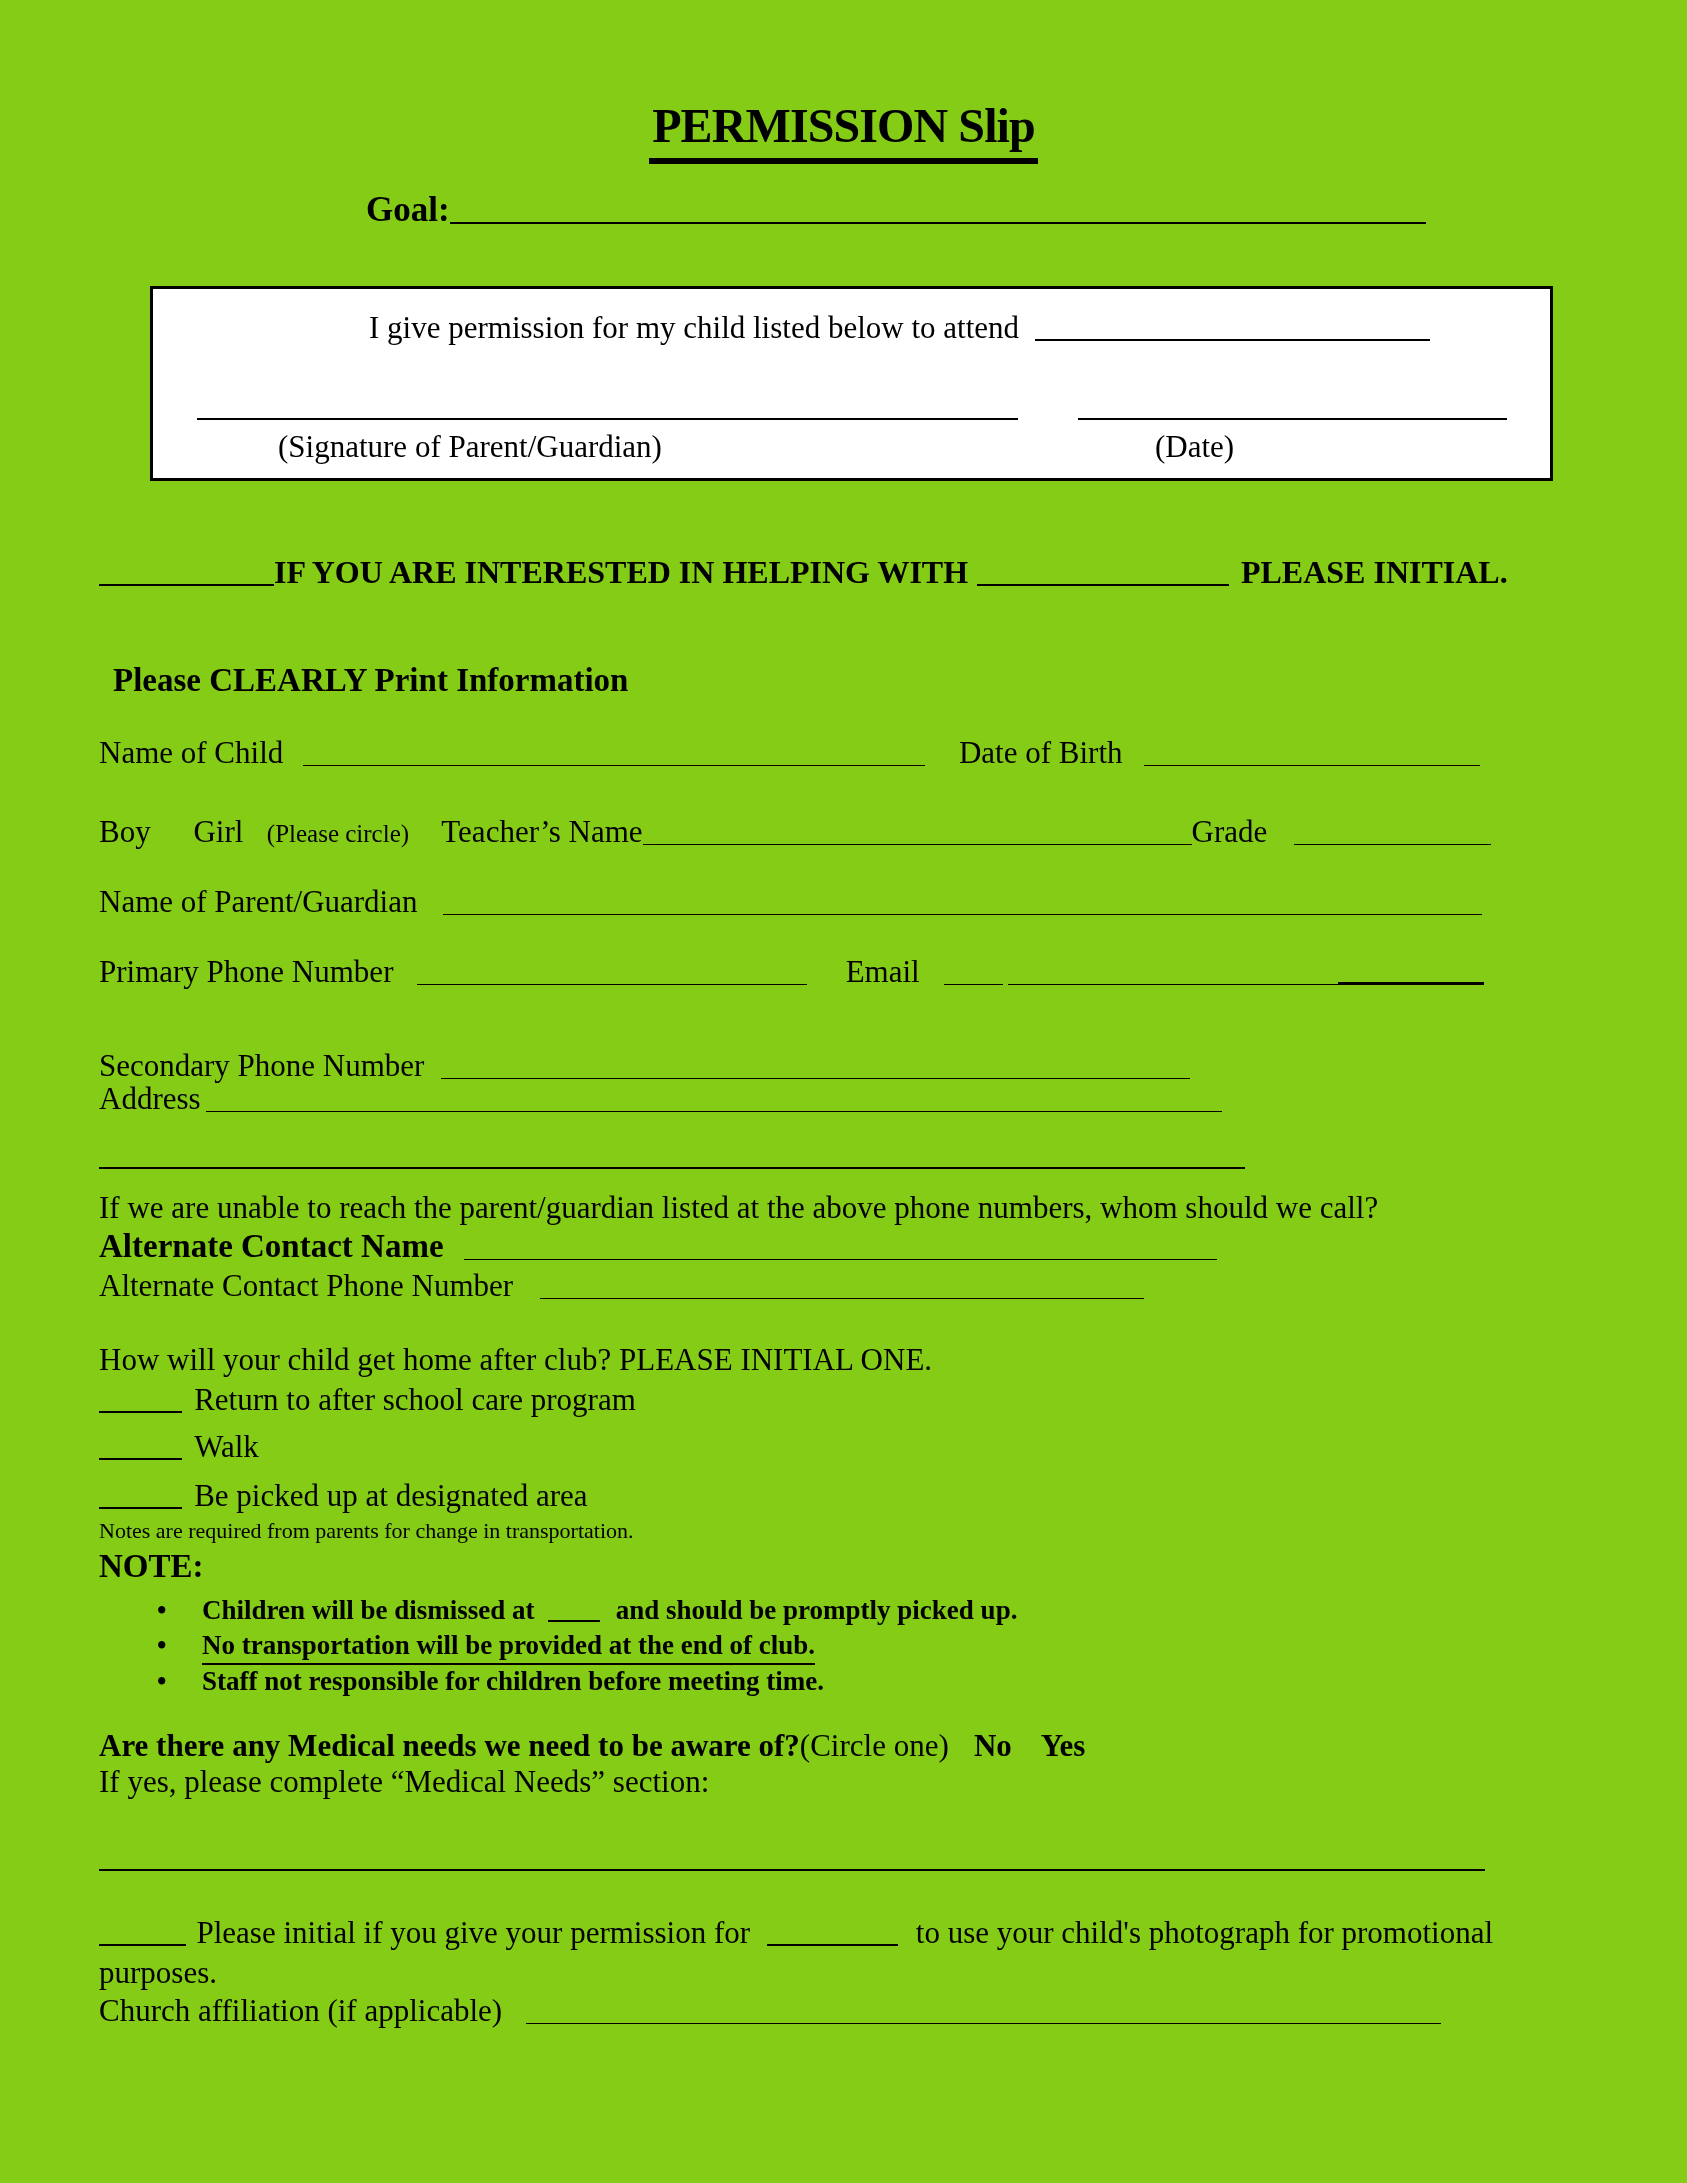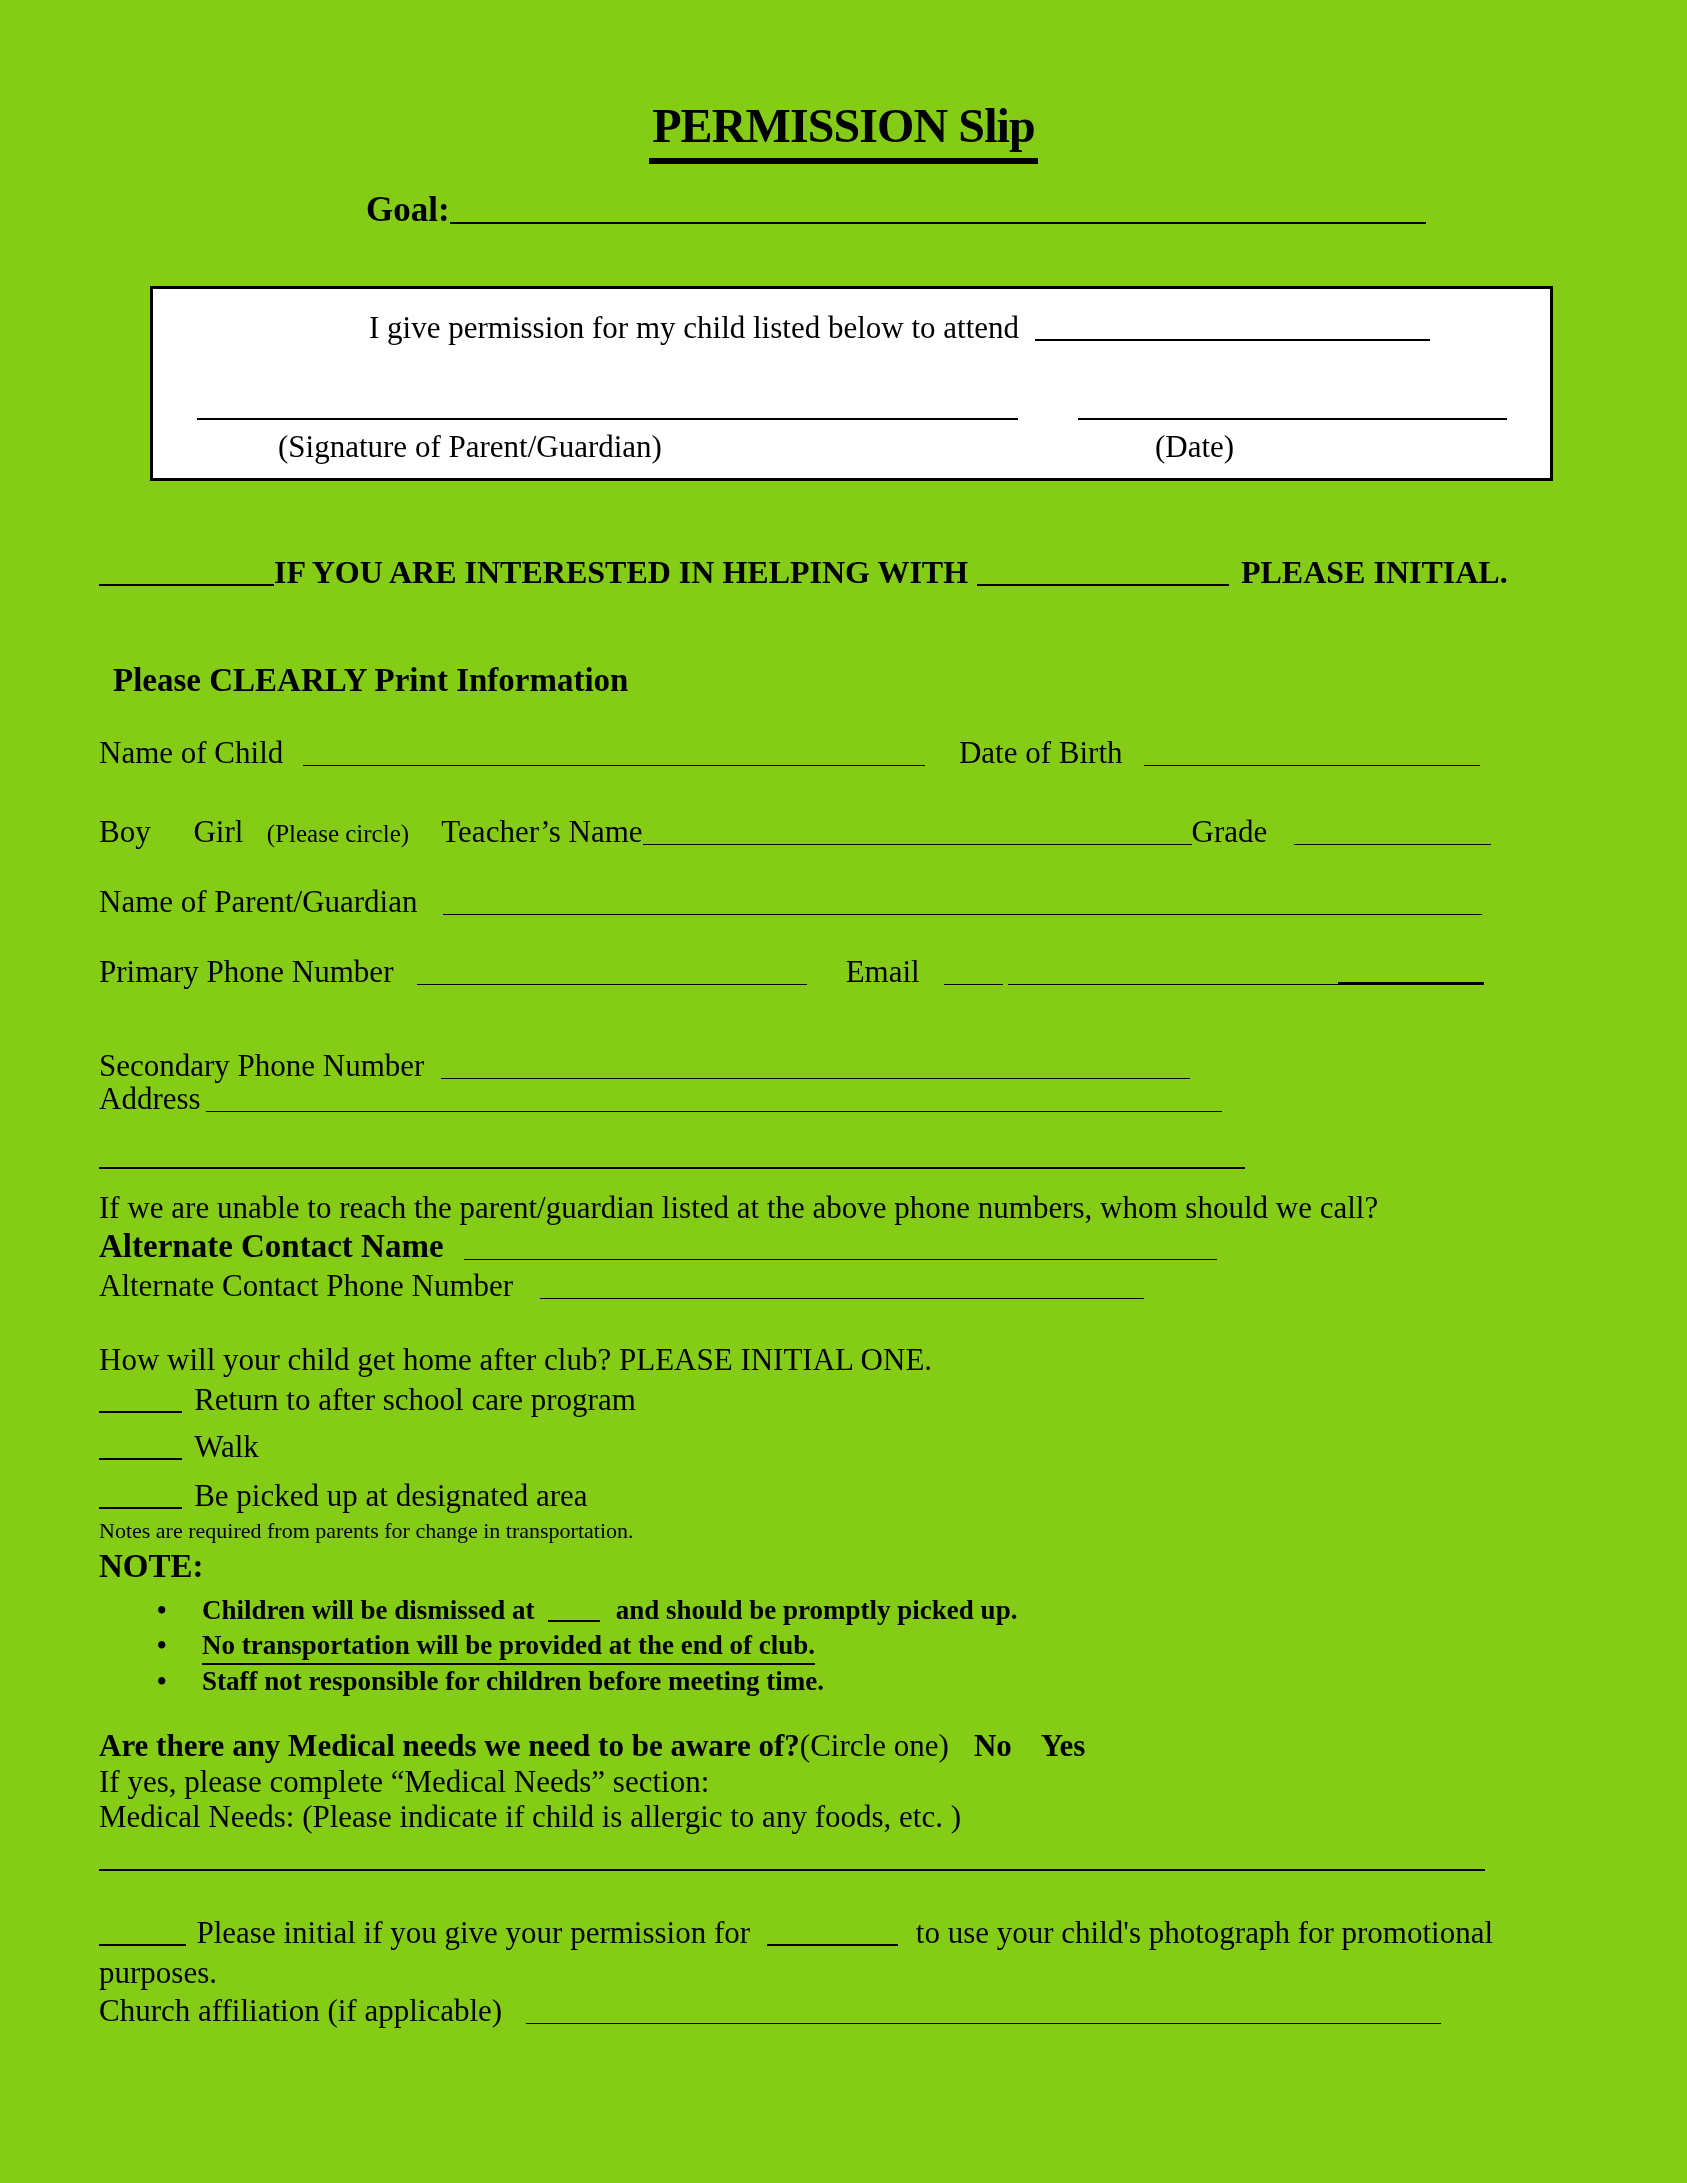--- a/index.html
+++ b/index.html
@@ -151,21 +151,20 @@
     <span class="bullet-glyph">•</span>
     <span>Staff not responsible for children before meeting time.</span>
   </div>
 
   <div class="row" style="top:1728px;left:99px;">
     <span class="b">Are there any Medical needs we need to be aware of?</span><span>(Circle one)</span>
     <span class="sp" style="width:17.5px;"></span><span class="b">No</span>
     <span class="sp" style="width:21px;"></span><span class="b">Yes</span>
   </div>
   <div class="row" style="top:1764px;left:99px;">If yes, please complete “Medical Needs” section:</div>
-  <div class="row" style="top:1799px;left:99px;">Medical Needs: (Please indicate if child is allergic to any foods, etc. )</div>
 
   <div class="hr" style="left:99px;top:1869px;width:1386px;"></div>
 
   <div class="row" style="top:1915px;left:99px;">
     <span class="fill t3" style="width:87px;"></span><span class="sp" style="width:10.5px;"></span><span>Please initial if you give your permission for</span>
     <span class="sp" style="width:8.7px;"></span><span class="fill t3" style="width:131px;"></span><span class="sp" style="width:10.5px;"></span>
     <span>to use your child's photograph for promotional</span>
   </div>
   <div class="row" style="top:1955px;left:99px;">purposes.</div>
 

